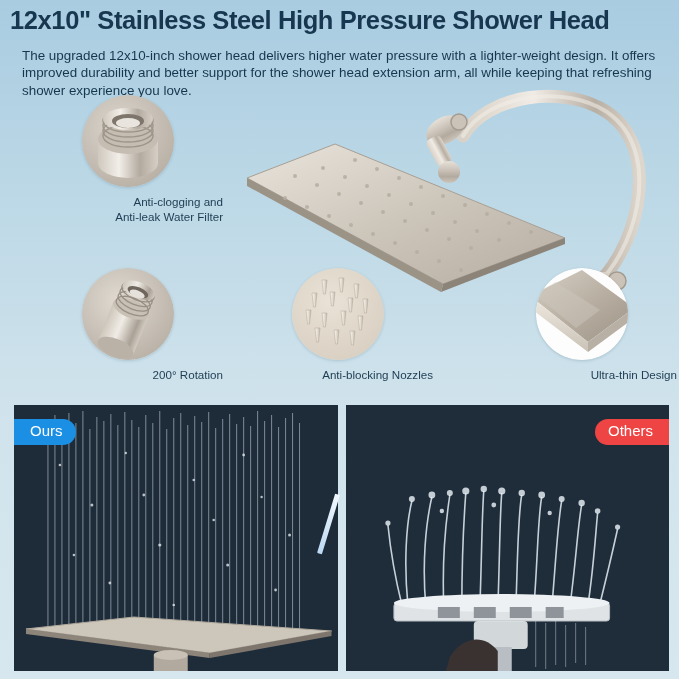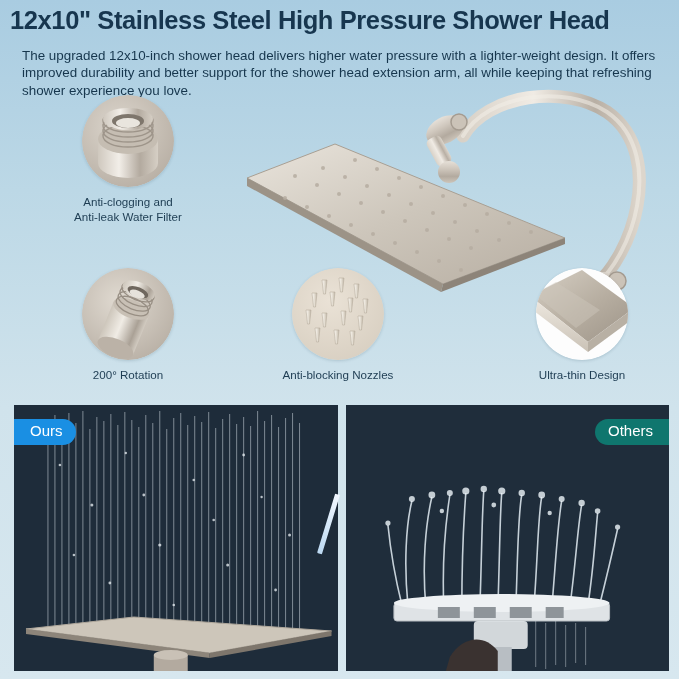--- a/index.html
+++ b/index.html
@@ -15,21 +15,21 @@
   .title{
     font-size:25.5px;font-weight:bold;color:#17364f;letter-spacing:-0.4px;
     line-height:1.12;white-space:nowrap;margin:0 0 4px 0;
   }
   .desc{font-size:13.4px;color:#16364d;line-height:1.33;margin:12px;}
 
   
   .hero{position:absolute;left:235px;top:88px;width:444px;height:230px;}
 
   
-  .feat{position:absolute;text-align:center;}
+  .feat{position:absolute;text-align:right;}
   .circle{position:relative;border-radius:50%;overflow:hidden;display:block;
           box-shadow:0 1px 3px rgba(40,70,90,.18);}
   .flabel{font-size:11.6px;color:#1d3c52;line-height:1.32;margin-top:7px;white-space:pre-line;}
 
   .f1{left:33px;top:95px;width:190px;}
   .f1 .circle{width:92px;height:92px;margin:0 auto;}
   .f2{left:33px;top:268px;width:190px;}
   .f2 .circle{width:92px;height:92px;margin:0 auto;}
   .f3{left:243px;top:268px;width:190px;}
   .f3 .circle{width:92px;height:92px;margin:0 auto;}
@@ -37,21 +37,21 @@
   .f4 .circle{width:92px;height:92px;margin:0 auto;}
 
   
   .compare{position:absolute;left:14px;top:405px;width:655px;height:266px;display:flex;gap:8px;}
   .panel{position:relative;flex:1;background:#1e2c3a;overflow:hidden;}
   .badge{
     position:absolute;top:14px;font-size:15px;color:#fff;font-weight:normal;
     padding:3px 13px 4px 13px;border-radius:13px;z-index:6;line-height:1.25;text-align:right;
   }
   .badge-ours{left:0;background:#1a8fe3;border-radius:0 13px 13px 0;padding-left:16px;}
-  .badge-others{right:0;background:#0f766e;border-radius:13px 0 0 13px;padding-right:16px;}
+  .badge-others{right:0;background:#ef4444;border-radius:13px 0 0 13px;padding-right:16px;}
 
   .vs{
     position:absolute;left:289px;top:497px;z-index:20;
     font-size:47px;font-weight:bold;font-style:italic;
     font-family:"Liberation Serif",serif;letter-spacing:-1px;
     background:linear-gradient(170deg,#eaf4fd 0%,#cfe6f8 30%,#7fb6e4 62%,#4f8fcc 100%);
     -webkit-background-clip:text;background-clip:text;color:transparent;
     text-shadow:none;
   }
   .vs-slash{position:absolute;left:326px;top:493px;width:5px;height:62px;

